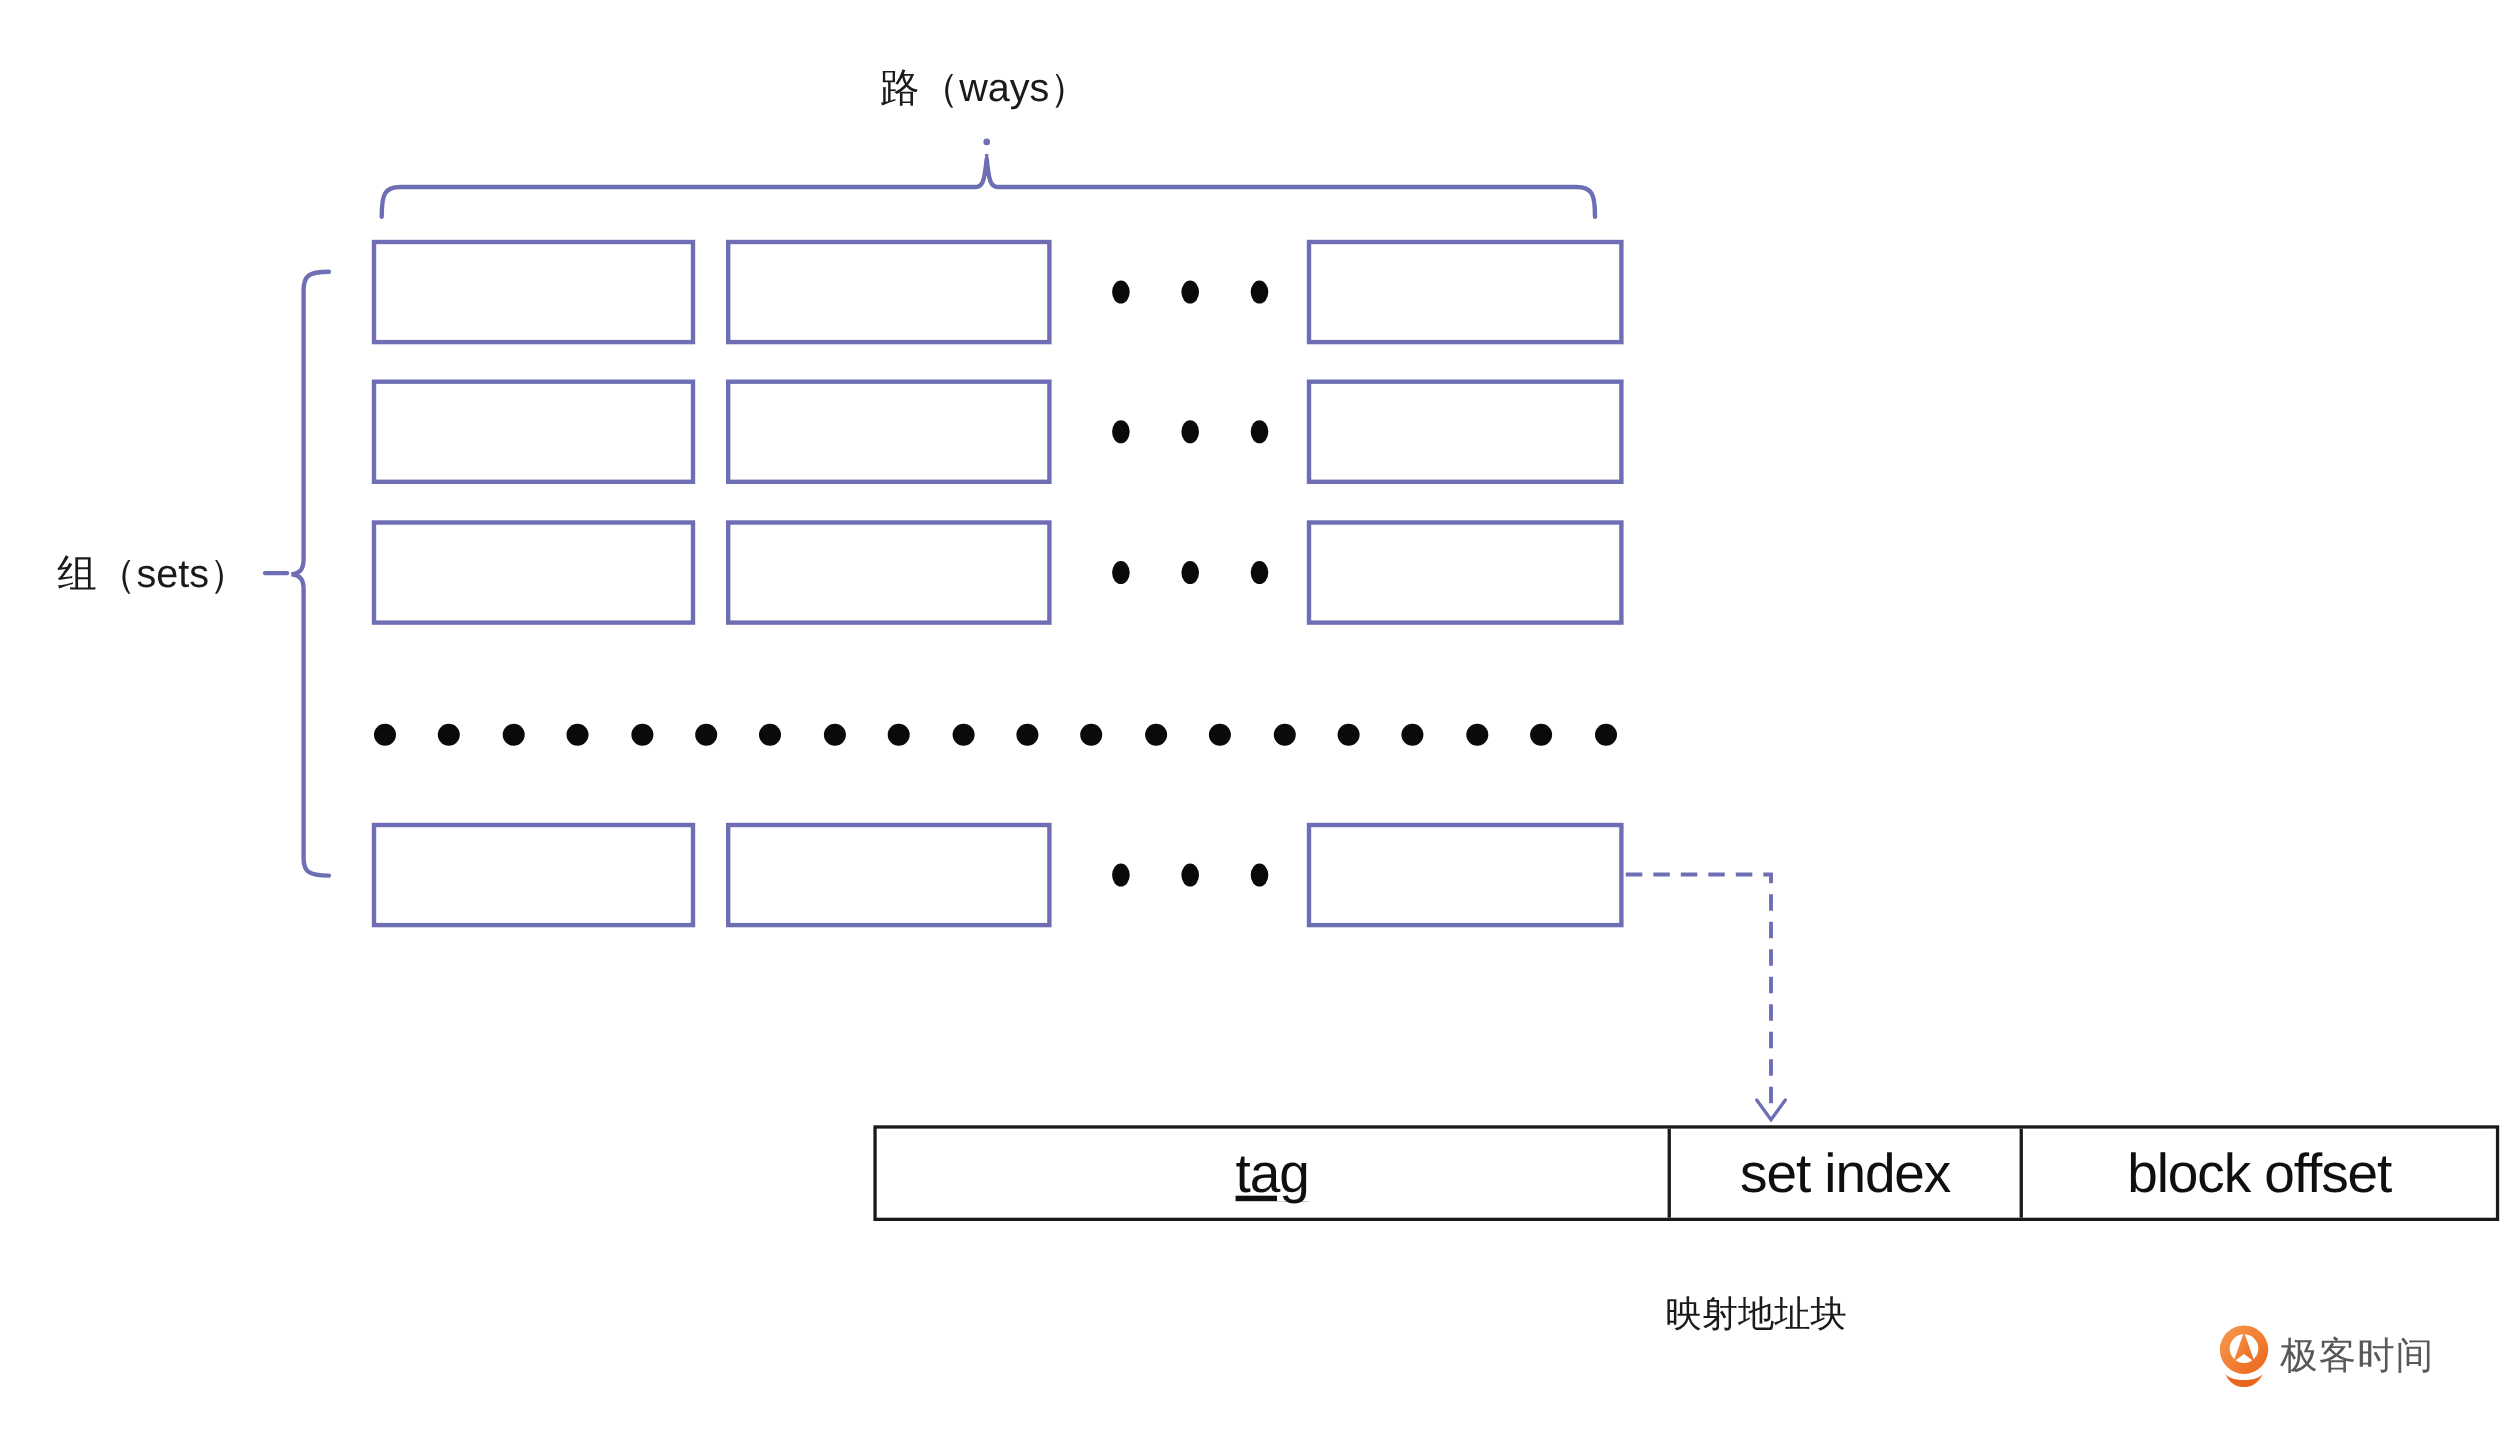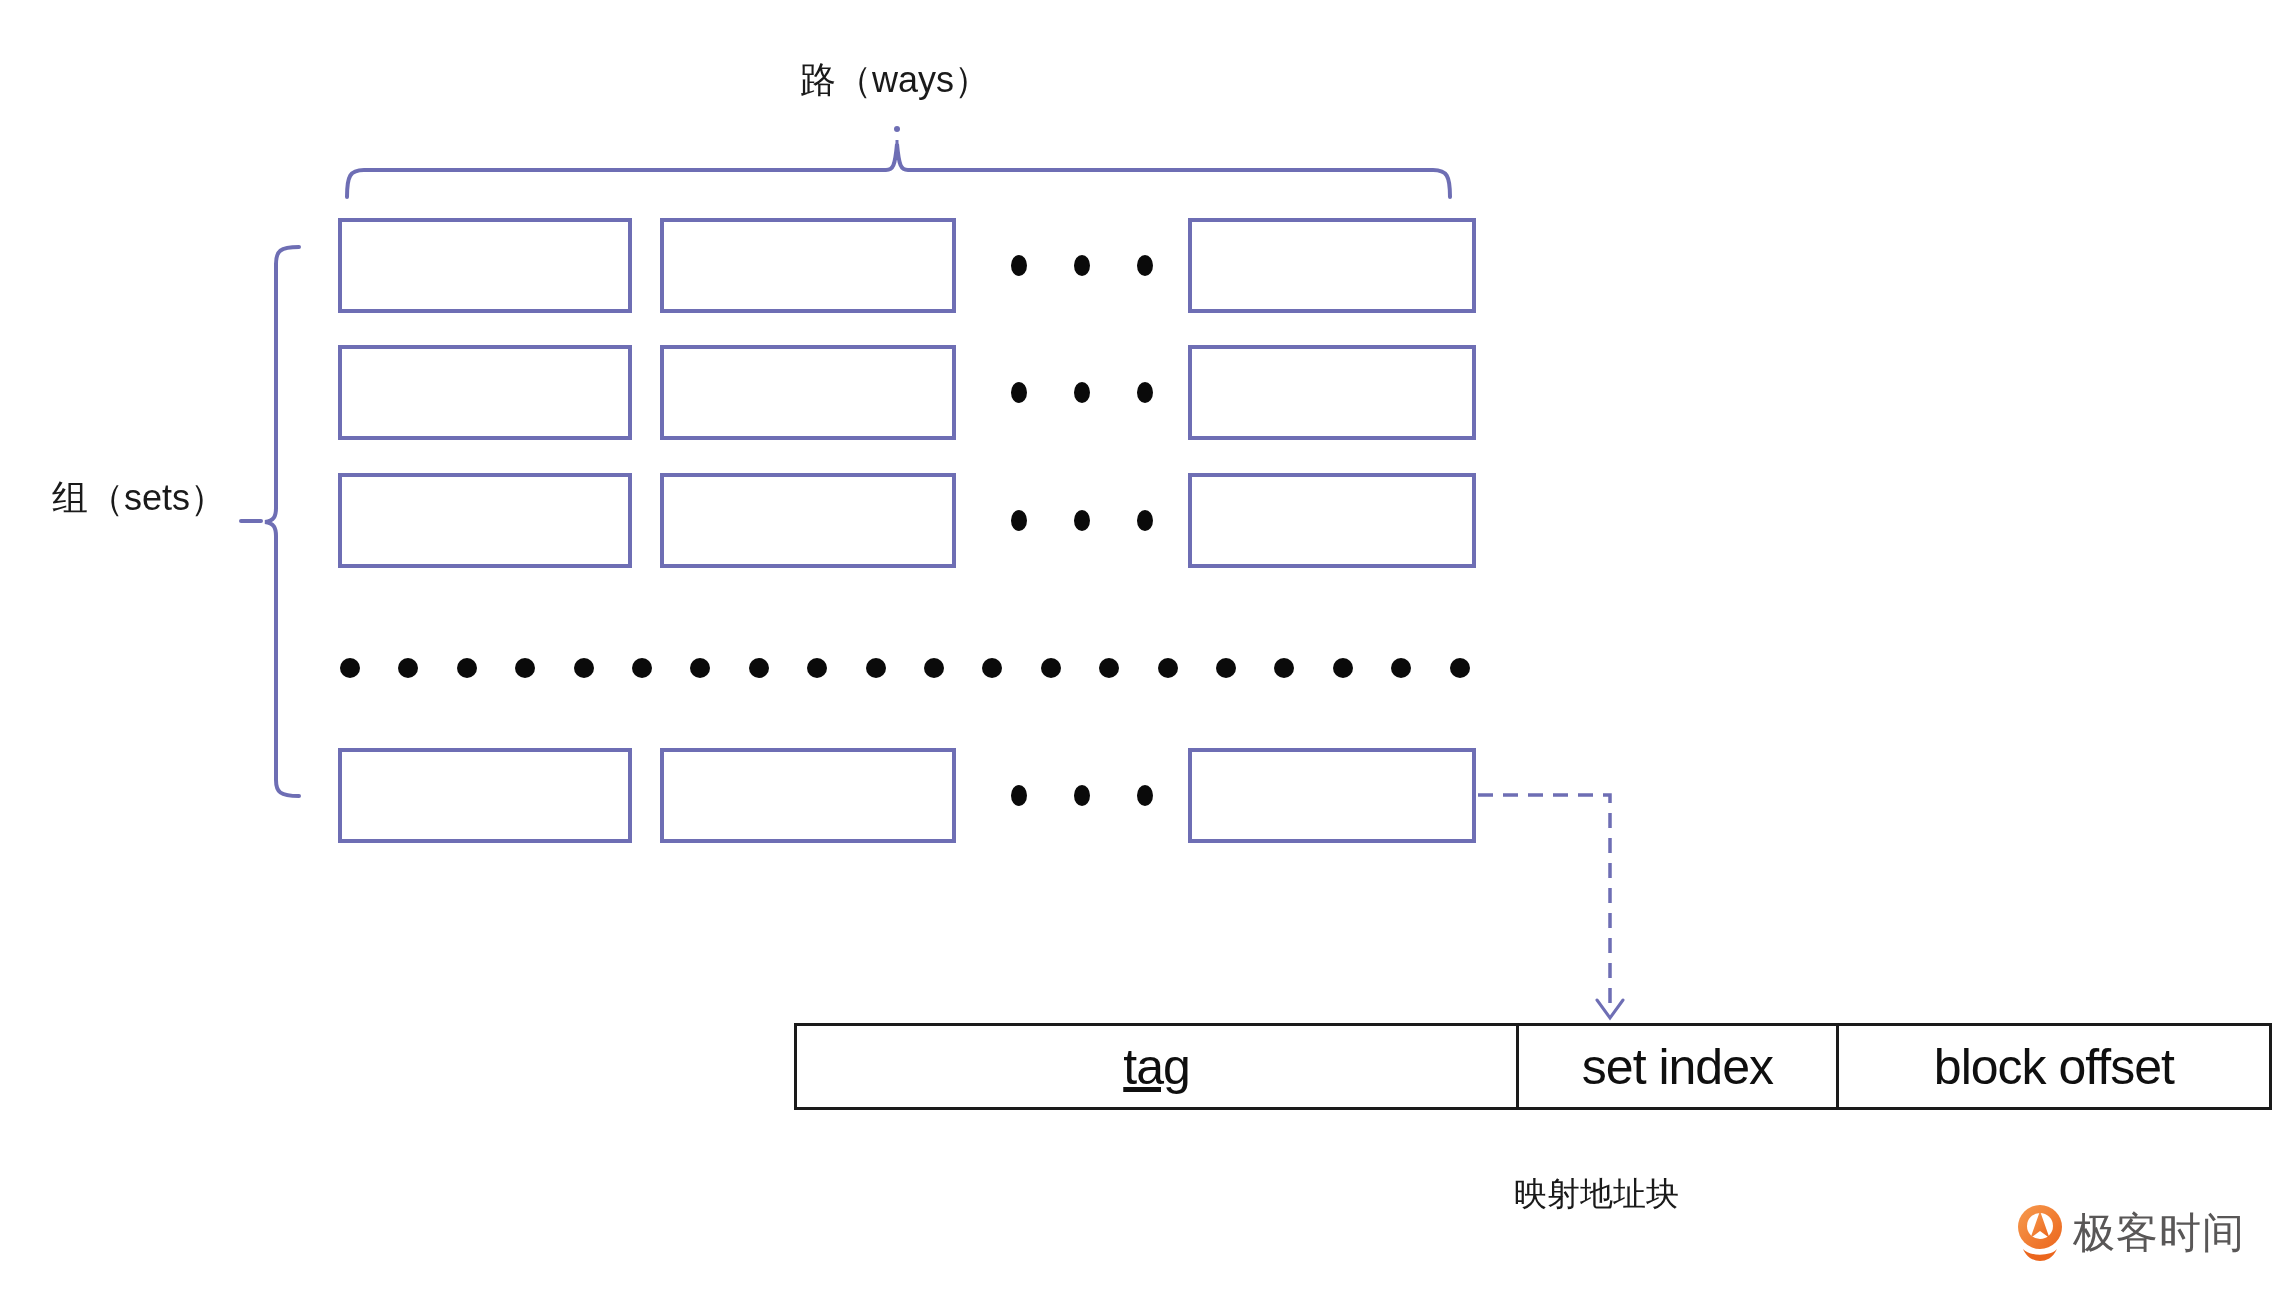--- a/index.html
+++ b/index.html
@@ -10,21 +10,21 @@
     font-family:"Liberation Sans", sans-serif;
     overflow:hidden;
   }
   .abs{position:absolute;}
   .label{
     color:#1a1a1a;
     font-size:36px;
     white-space:nowrap;
   }
   #ways-label{left:790px;top:56px;width:210px;text-align:center;}
-  #sets-label{left:52px;top:474px;}
+  #sets-label{left:52px;top:498px;}
   .cache-box{
     position:absolute;
     box-sizing:border-box;
     border:4px solid #6E6EB4;
     background:#ffffff;
   }
   .vdot{
     position:absolute;
     background:#0a0a0a;
     border-radius:50%;
@@ -46,21 +46,21 @@
   .addr-cell + .addr-cell{border-left:3px solid #1a1a1a;}
   #cell-tag{width:48.85%;text-decoration:underline;}
   #cell-set-index{width:21.72%;}
   #cell-block-offset{width:29.43%;}
   #mapping-caption{left:1514px;top:1172px;font-size:33px;color:#1a1a1a;}
   #logo{
     left:2016px;top:1204px;
     display:flex;align-items:center;gap:9px;
   }
   #logo-text{
-    font-size:42px;color:#595757;letter-spacing:1px;white-space:nowrap;
+    font-size:34px;color:#595757;letter-spacing:1px;white-space:nowrap;
   }
   svg{display:block;}
 </style>
 </head>
 <body>
 
 <div id="canvas">
 
   <div id="ways-label" class="abs label">路（ways）</div>
   <div id="sets-label" class="abs label">组（sets）</div>

